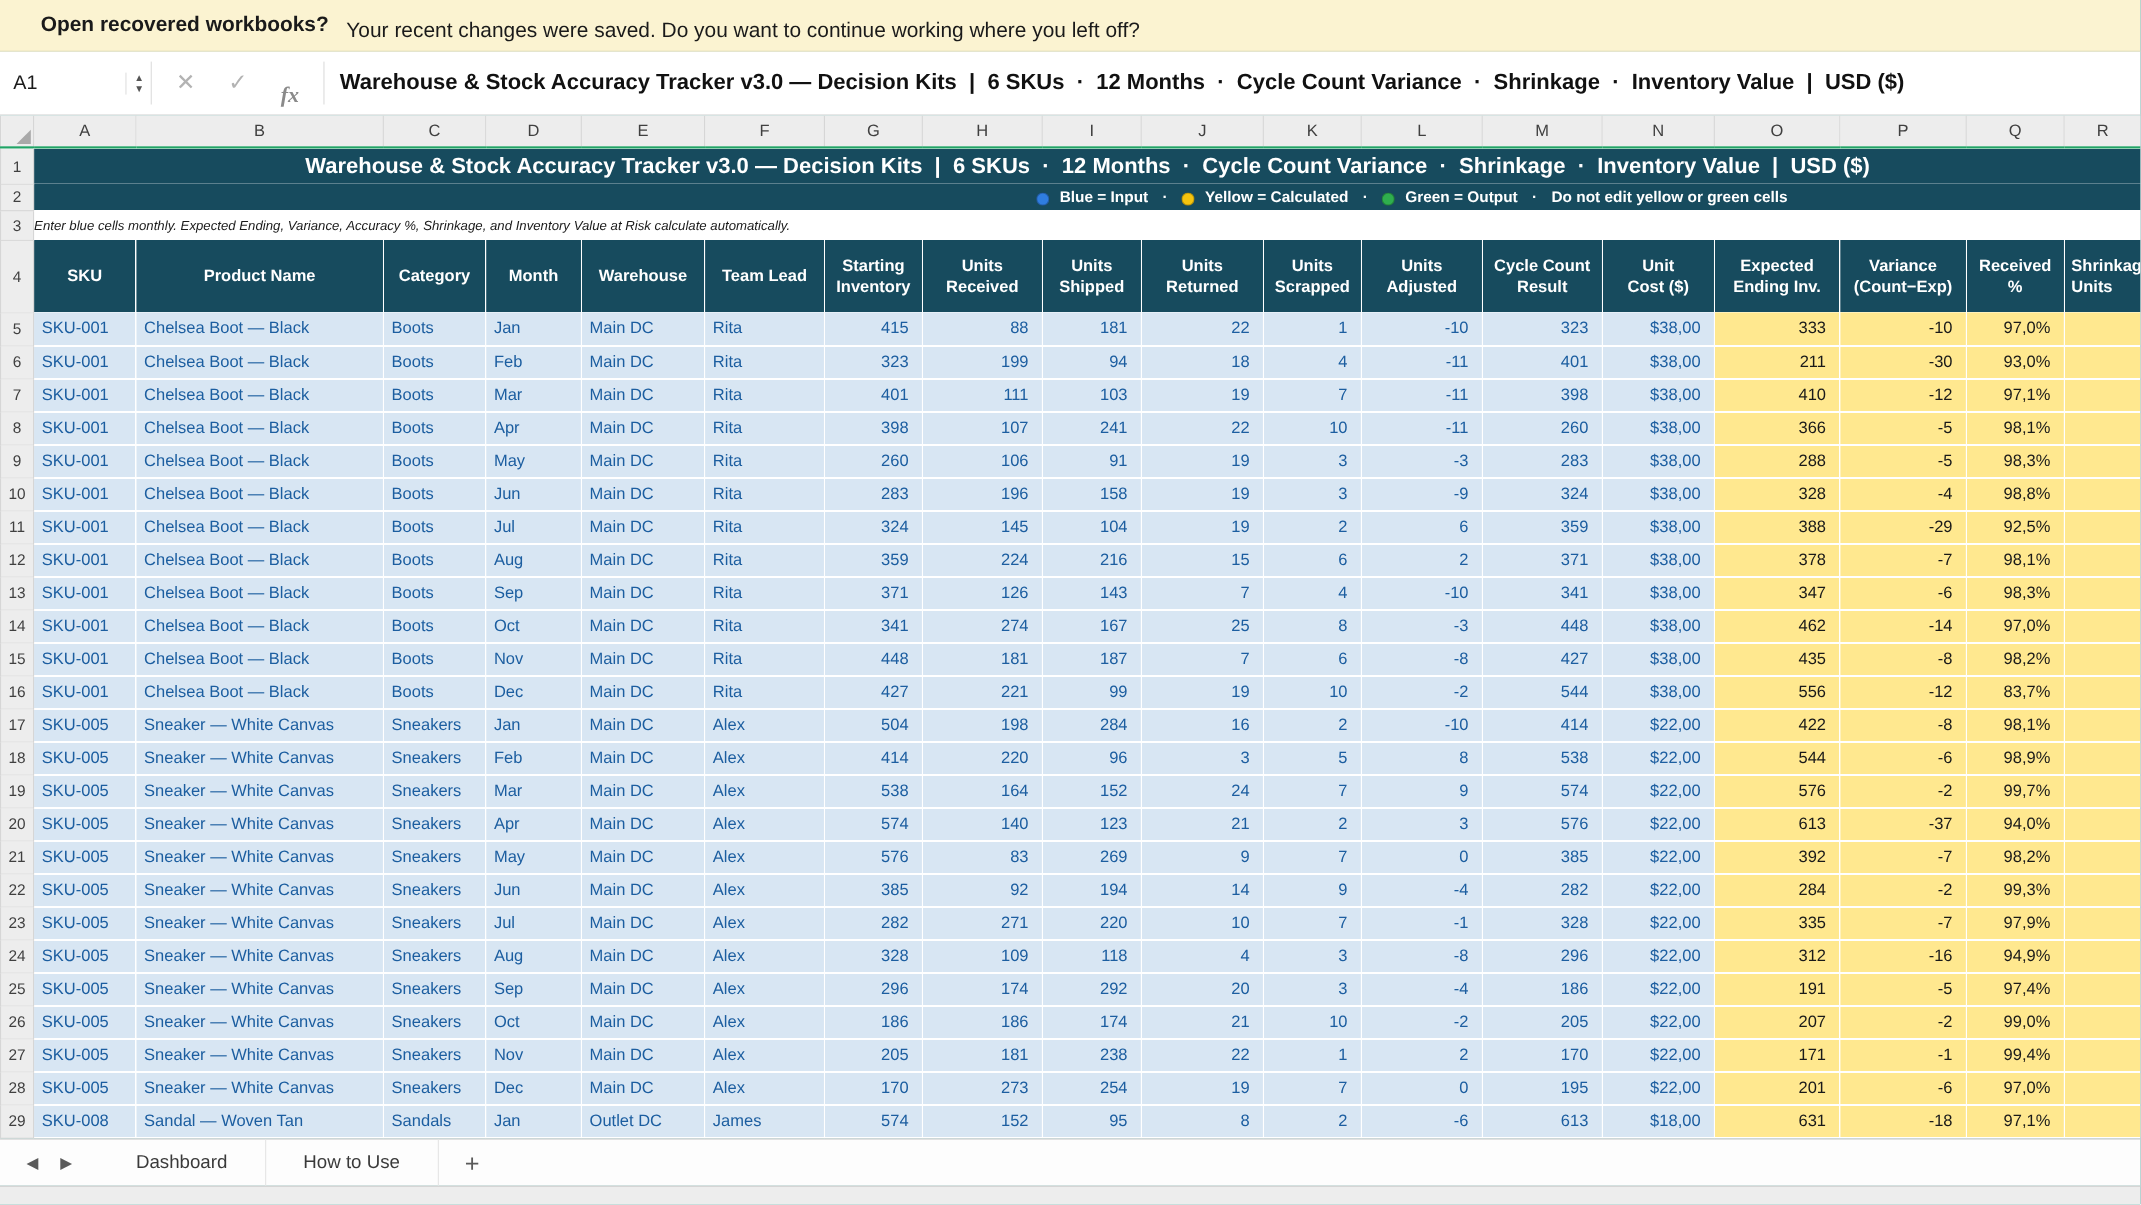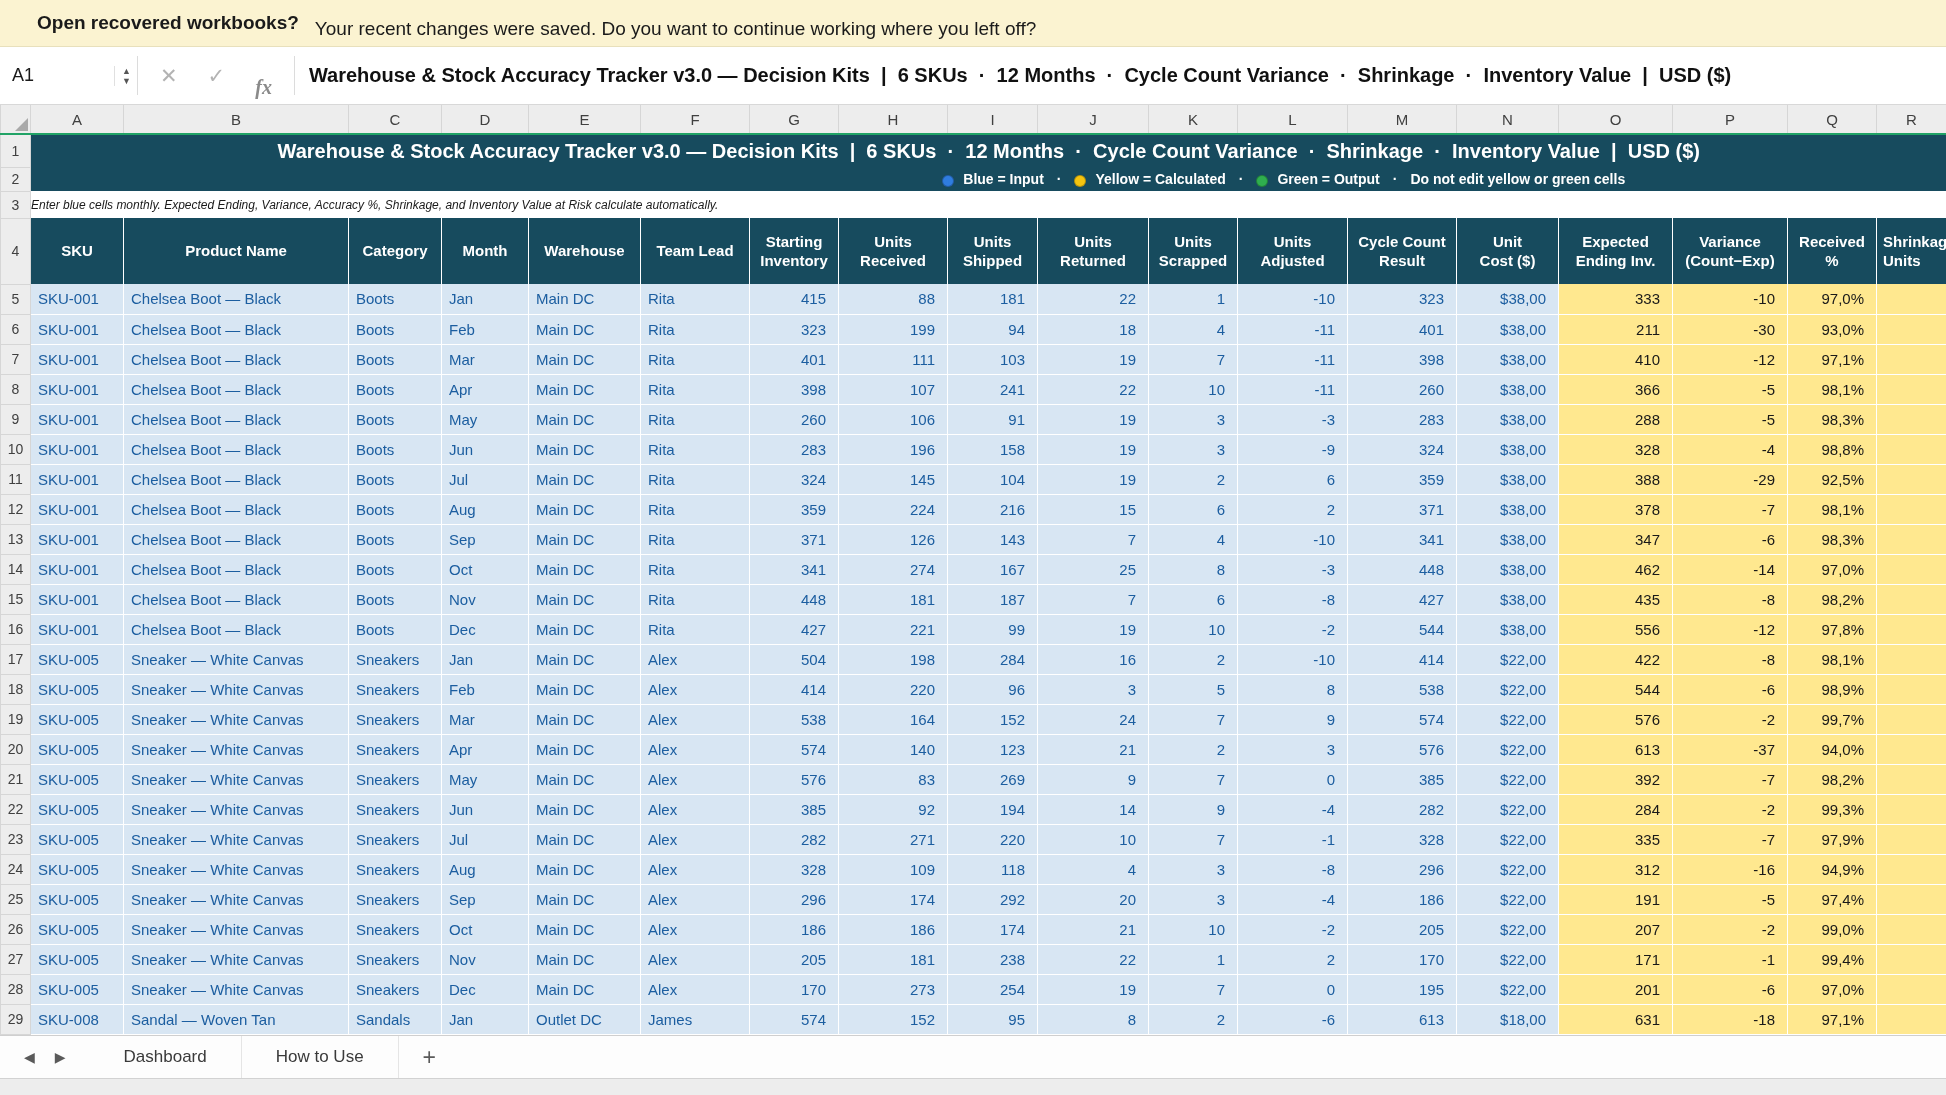--- a/index.html
+++ b/index.html
@@ -449,21 +449,21 @@
             <td class="dc blue right">427</td>
             <td class="dc blue right">221</td>
             <td class="dc blue right">99</td>
             <td class="dc blue right">19</td>
             <td class="dc blue right">10</td>
             <td class="dc blue right">-2</td>
             <td class="dc blue right">544</td>
             <td class="dc blue right">$38,00</td>
             <td class="dc yellow right">556</td>
             <td class="dc yellow right">-12</td>
-            <td class="dc yellow right">97,8%</td>
+            <td class="dc yellow right">83,7%</td>
             <td class="dc yellow right"></td>
           </tr>
           <tr class="dr">
             <td class="rowhead">17</td>
             <td class="dc blue left">SKU-005</td>
             <td class="dc blue left">Sneaker — White Canvas</td>
             <td class="dc blue left">Sneakers</td>
             <td class="dc blue left">Jan</td>
             <td class="dc blue left">Main DC</td>
             <td class="dc blue left">Alex</td>

